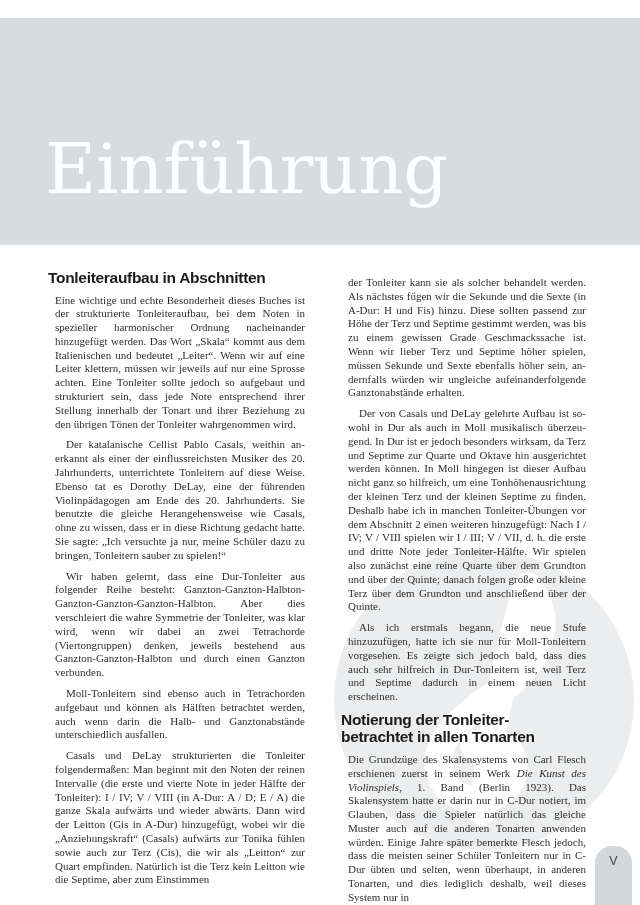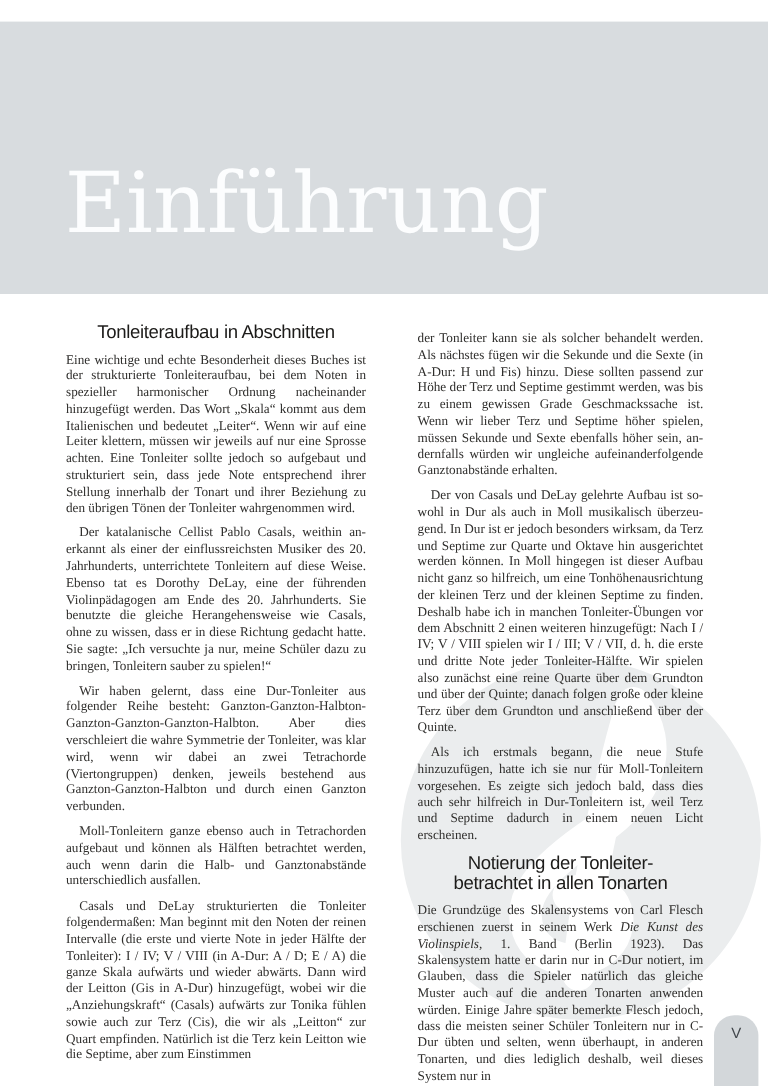--- a/index.html
+++ b/index.html
@@ -14,21 +14,21 @@
 
   
   #banner {
     position: absolute;
     left: 0; top: 18px;
     width: 640px; height: 227px;
     background: #d8dcdf;
   }
   #chapter-title {
     position: absolute;
-    left: 54px; top: 116px;
+    left: 45px; top: 116px;
     font-family: "DejaVu Serif", serif;
     font-size: 70px;
     line-height: 1;
     font-weight: 400;
     color: #fcfdfe;
     white-space: nowrap;
     letter-spacing: 0px;
   }
 
   
@@ -49,26 +49,25 @@
     color: #2f2e2c;
     font-size: 11px;
     line-height: 13.8px;
     text-align: justify;
   }
   .col-left  { width: 264px; flex: 0 0 264px; }
   .col-right { width: 252px; flex: 0 0 252px; }
 
   .section-heading {
     font-family: "Liberation Sans", sans-serif;
-    font-weight: normal;
+    font-weight: bold;
     font-size: 15.5px;
     line-height: 17.5px;
     letter-spacing: -0.3px;
     color: #1c1b19;
-    text-align: center;
     margin: 0 0 7px 0;
   }
   .section-heading.mid { margin-top: 0; }
   .section-heading span { display: block; }
 
   p.body-par {
     margin: 7px;
     hyphens: manual;
   }
   p.body-par.indent { text-indent: 11px; }
@@ -108,21 +107,21 @@
     </g>
   </svg>
 
   <div id="content">
 
     <div class="col-left">
       <h2 class="section-heading">Tonleiteraufbau in Abschnitten</h2>
       <p class="body-par">Eine wichtige und echte Besonderheit dieses Buches ist der strukturierte Tonleiteraufbau, bei dem Noten in spezieller harmonischer Ordnung nacheinander hinzugefügt werden. Das Wort „Skala“ kommt aus dem Italienischen und bedeutet „Leiter“. Wenn wir auf eine Leiter klettern, müssen wir jeweils auf nur eine Sprosse achten. Eine Tonleiter sollte jedoch so aufgebaut und strukturiert sein, dass jede Note entsprechend ihrer Stellung innerhalb der Tonart und ihrer Beziehung zu den übrigen Tönen der Tonleiter wahrgenommen wird.</p>
       <p class="body-par indent">Der katalanische Cellist Pablo Casals, weithin an­erkannt als einer der einflussreichsten Musiker des 20. Jahrhunderts, unterrichtete Tonleitern auf diese Weise. Ebenso tat es Dorothy DeLay, eine der führenden Violinpädagogen am Ende des 20. Jahrhunderts. Sie benutzte die gleiche Herangehensweise wie Casals, ohne zu wissen, dass er in diese Richtung gedacht hatte. Sie sagte: „Ich versuchte ja nur, meine Schüler dazu zu bringen, Tonleitern sauber zu spielen!“</p>
       <p class="body-par indent">Wir haben gelernt, dass eine Dur-Tonleiter aus folgender Reihe besteht: Ganzton-Ganzton-Halbton-Ganzton-Ganzton-Ganzton-Halbton. Aber dies verschleiert die wahre Symmetrie der Tonleiter, was klar wird, wenn wir dabei an zwei Tetrachorde (Viertongruppen) denken, jeweils bestehend aus Ganzton-Ganzton-Halbton und durch einen Ganzton verbunden.</p>
-      <p class="body-par indent">Moll-Tonleitern ganze ebenso auch in Tetrachorden aufgebaut und können als Hälften betrachtet werden, auch wenn darin die Halb- und Ganztonabstände unterschiedlich ausfallen.</p>
+      <p class="body-par indent">Moll-Tonleitern sind ebenso auch in Tetrachorden aufgebaut und können als Hälften betrachtet werden, auch wenn darin die Halb- und Ganztonabstände unterschiedlich ausfallen.</p>
       <p class="body-par indent">Casals und DeLay strukturierten die Tonleiter folgendermaßen: Man beginnt mit den Noten der reinen Intervalle (die erste und vierte Note in jeder Hälfte der Tonleiter): I / IV; V / VIII (in A-Dur: A / D; E / A) die ganze Skala aufwärts und wieder abwärts. Dann wird der Leitton (Gis in A-Dur) hinzugefügt, wobei wir die „Anziehungskraft“ (Casals) aufwärts zur Tonika fühlen sowie auch zur Terz (Cis), die wir als „Leitton“ zur Quart empfinden. Natürlich ist die Terz kein Leitton wie die Septime, aber zum Einstimmen</p>
     </div>
 
     <div class="col-right">
       <p class="body-par">der Tonleiter kann sie als solcher behandelt werden. Als nächstes fügen wir die Sekunde und die Sexte (in A-Dur: H und Fis) hinzu. Diese sollten passend zur Höhe der Terz und Septime gestimmt werden, was bis zu einem gewissen Grade Geschmackssache ist. Wenn wir lieber Terz und Septime höher spielen, müssen Sekunde und Sexte ebenfalls höher sein, an­dernfalls würden wir ungleiche aufeinanderfolgende Ganztonabstände erhalten.</p>
       <p class="body-par indent">Der von Casals und DeLay gelehrte Aufbau ist so­wohl in Dur als auch in Moll musikalisch überzeu­gend. In Dur ist er jedoch besonders wirksam, da Terz und Septime zur Quarte und Oktave hin ausgerichtet werden können. In Moll hingegen ist dieser Aufbau nicht ganz so hilfreich, um eine Tonhöhenausrichtung der kleinen Terz und der kleinen Septime zu finden. Deshalb habe ich in manchen Tonleiter-Übungen vor dem Abschnitt 2 einen weiteren hinzugefügt: Nach I / IV; V / VIII spielen wir I / III; V / VII, d. h. die erste und dritte Note jeder Tonleiter-Hälfte. Wir spie­len also zunächst eine reine Quarte über dem Grund­ton und über der Quinte; danach folgen große oder kleine Terz über dem Grundton und anschließend über der Quinte.</p>
       <p class="body-par indent">Als ich erstmals begann, die neue Stufe hinzuzufügen, hatte ich sie nur für Moll-Tonleitern vorgesehen. Es zeigte sich jedoch bald, dass dies auch sehr hilfreich in Dur-Tonleitern ist, weil Terz und Septime dadurch in einem neuen Licht erscheinen.</p>
 
       <h2 class="section-heading mid">
         <span>Notierung der Tonleiter-</span>

